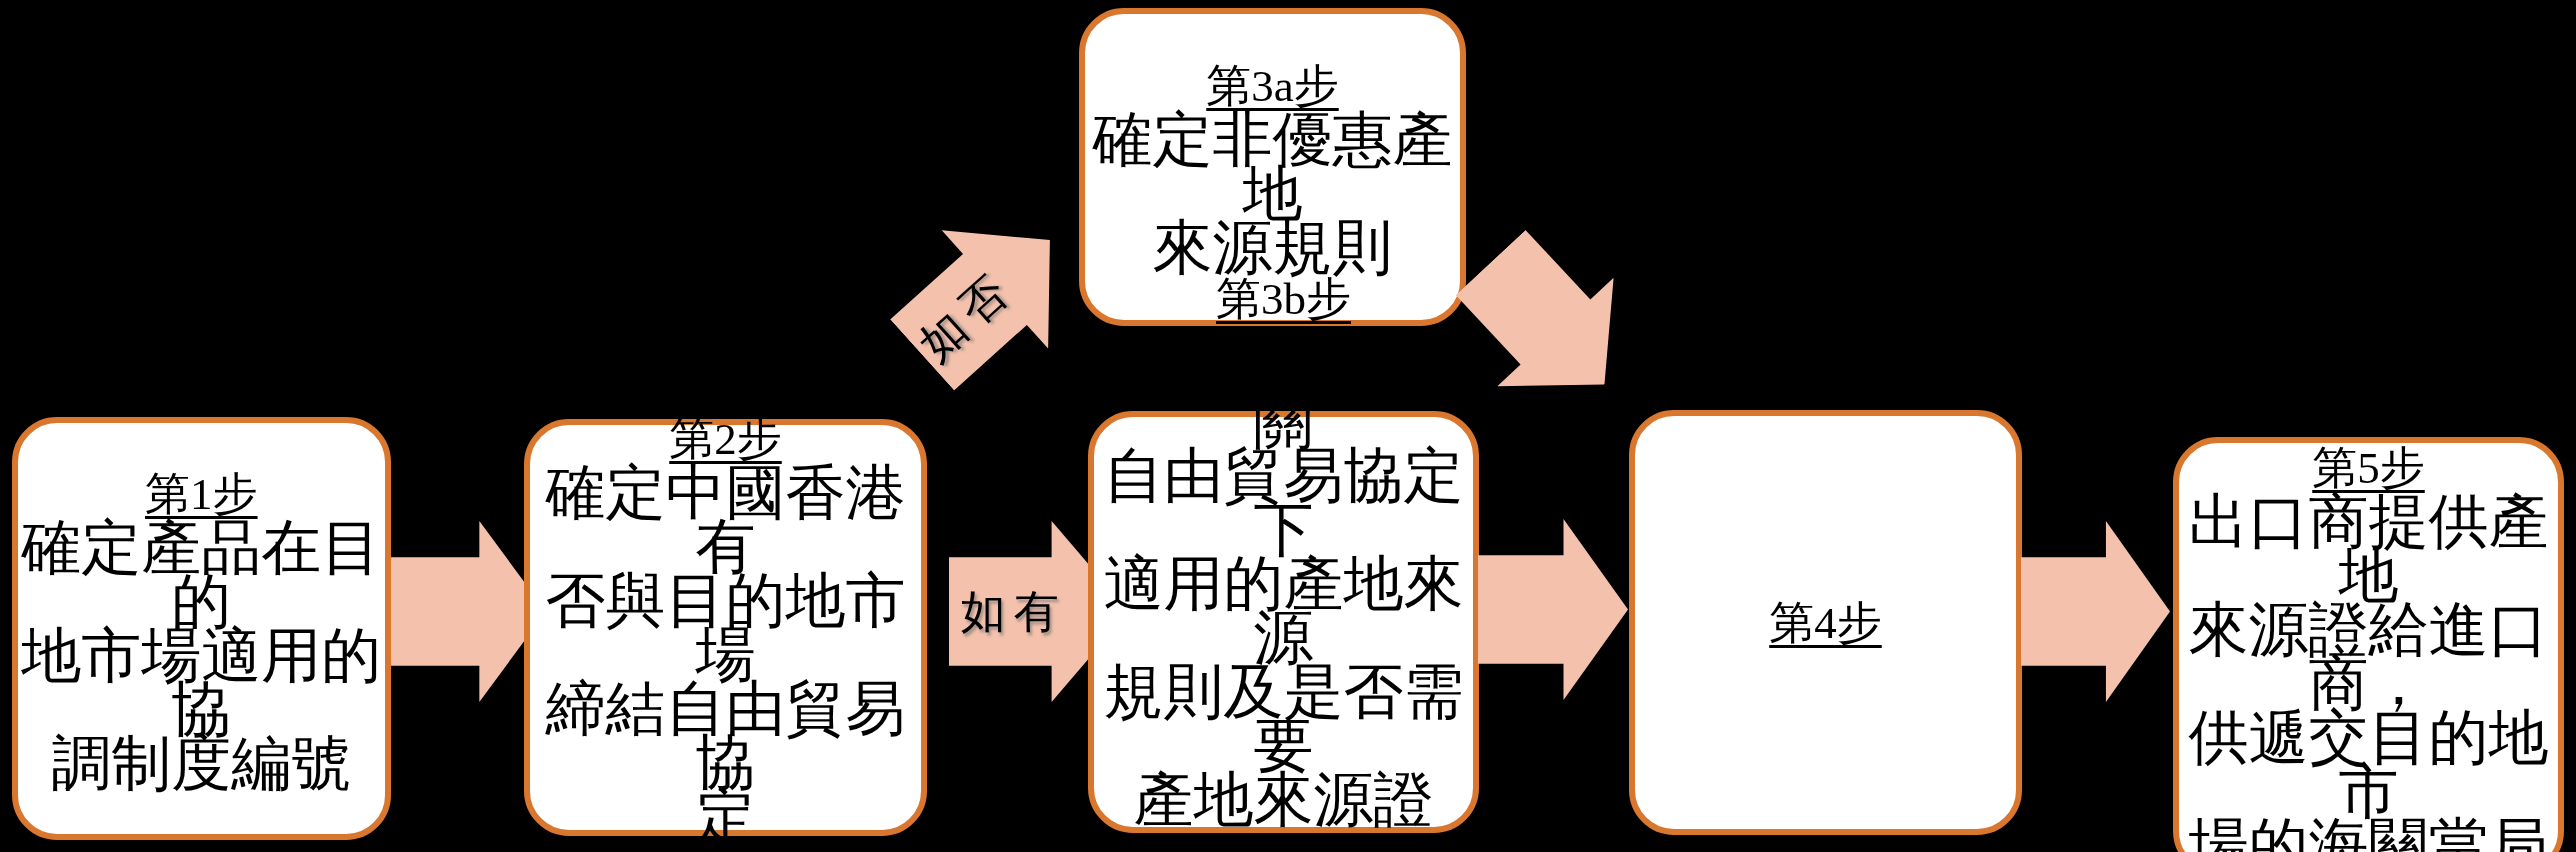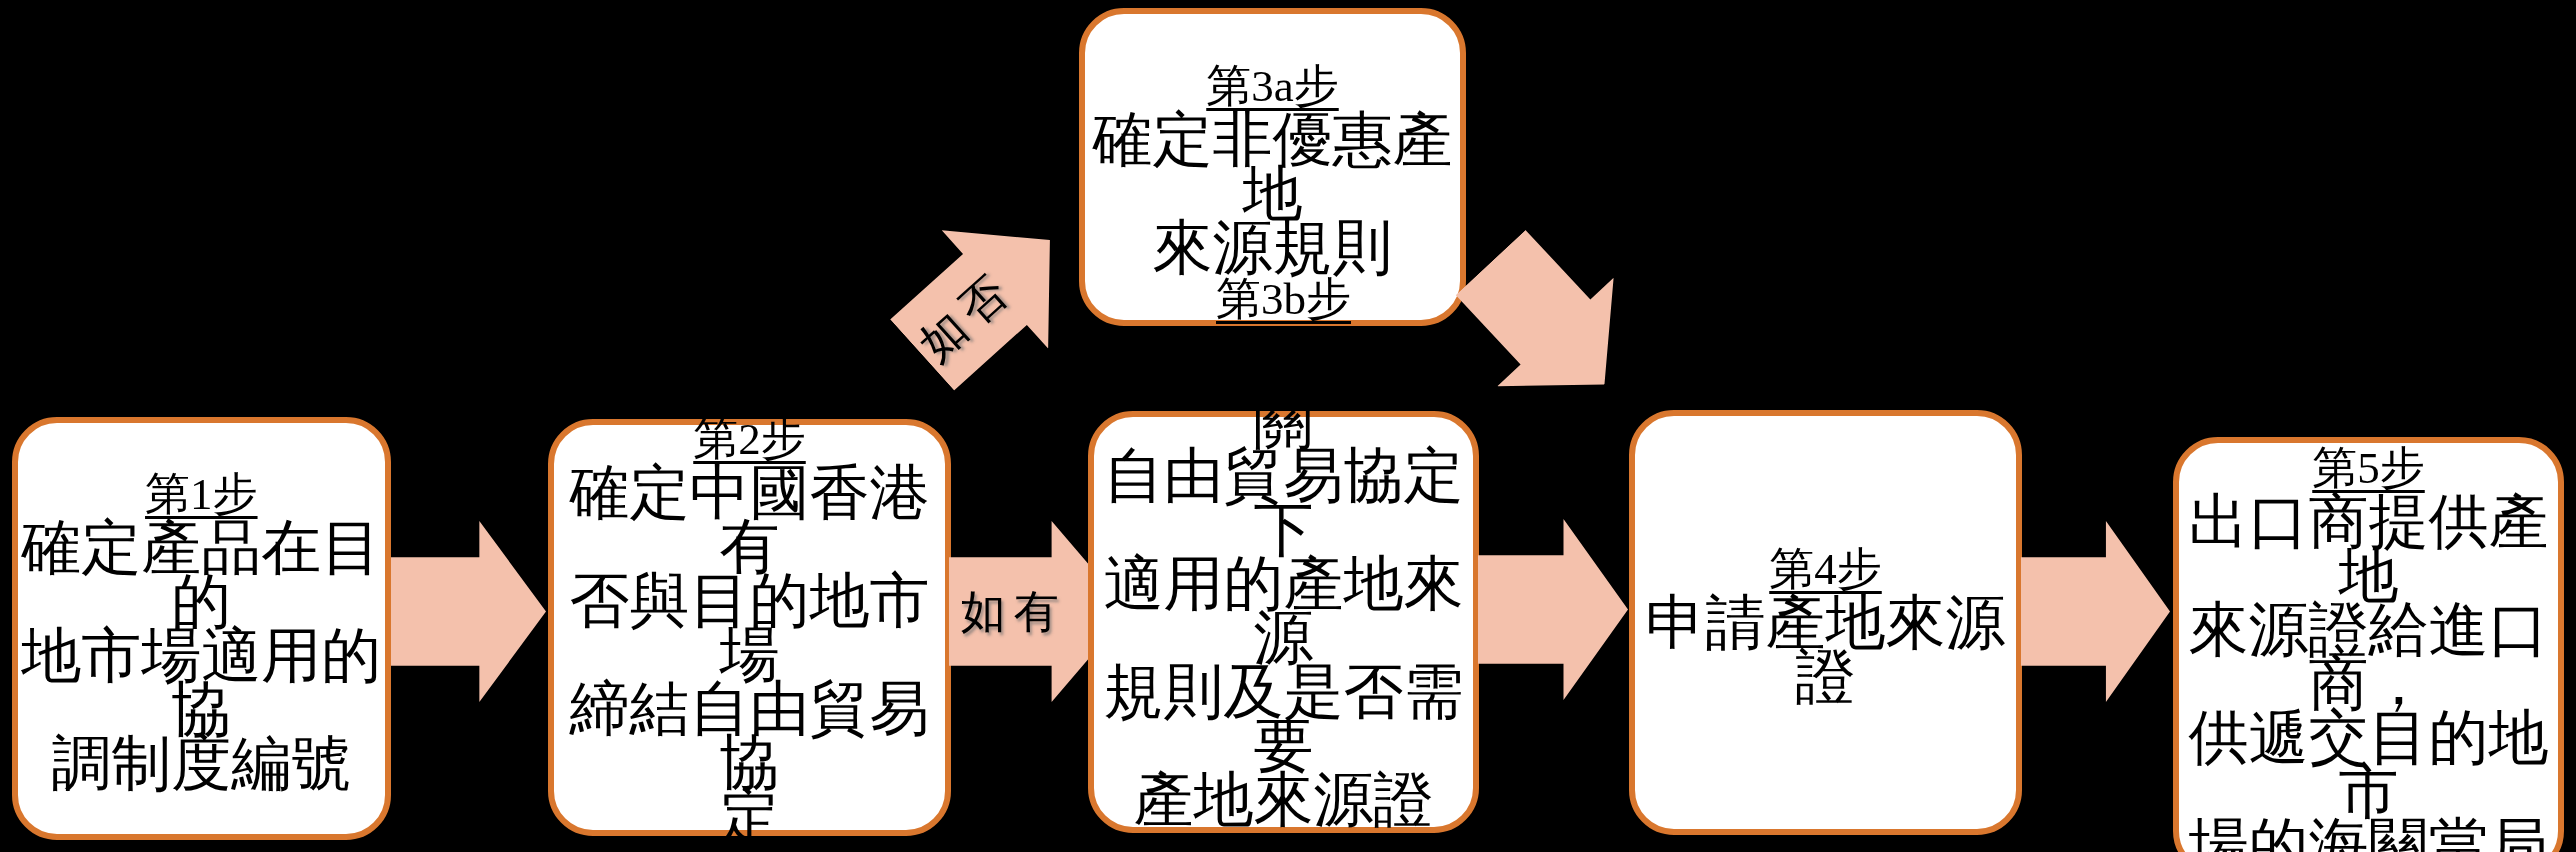--- a/index.html
+++ b/index.html
@@ -73,21 +73,21 @@
 
   <div class="box" style="left:11.8px; top:417px; width:379px; height:423px;">
     <div class="box-title">第1步</div>
     <div class="box-body">確定產品在目的
 地市場適用的協
 調制度編號</div>
   </div>
 
   <div class="arrow" style="left:391px; top:521px; width:155px; height:181px;"></div>
 
-  <div class="box" style="left:548px; top:419px; width:403px; height:417px;">
+  <div class="box" style="left:524px; top:419px; width:403px; height:417px;">
     <div class="box-title">第2步</div>
     <div class="box-body">確定中國香港有
 否與目的地市場
 締結自由貿易協
 定</div>
   </div>
 
   <div class="arrow rot-up" style="left:900px; top:218px; width:172px; height:159px;">
     <span class="arrow-label" style="left:5.9px;">如否</span>
   </div>
@@ -110,21 +110,20 @@
 規則及是否需要
 產地來源證</div>
   </div>
 
   <div class="arrow rot-down" style="left:1464px; top:244px; width:167px; height:159px;"></div>
 
   <div class="arrow" style="left:1478px; top:519px; width:150px; height:181px;"></div>
 
   <div class="box" style="left:1629px; top:410px; width:393px; height:425px;">
     <div class="box-title">第4步</div>
-    <div class="box-body">申請產地來源證</div>
   </div>
 
   <div class="arrow" style="left:2021px; top:521px; width:149px; height:181px;"></div>
 
   <div class="box" style="left:2173px; top:413px; width:391px; height:439px;margin-top:24px;">
     <div class="box-title">第5步</div>
     <div class="box-body">出口商提供產地
 來源證給進口商，
 供遞交目的地市
 場的海關當局</div>

